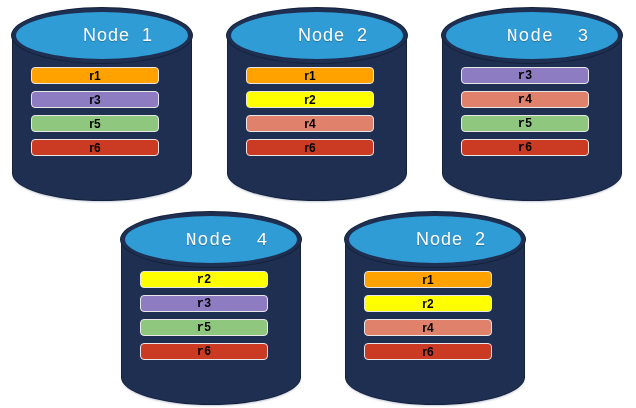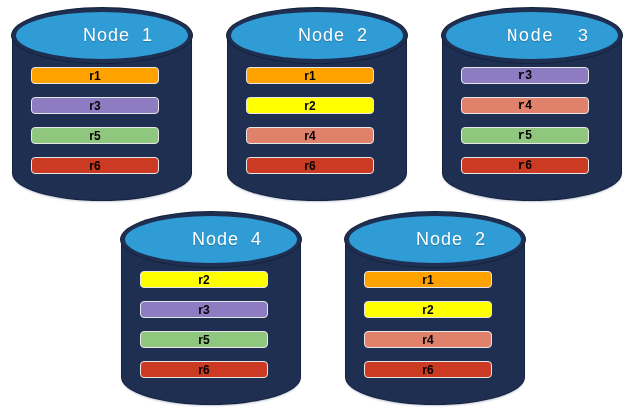--- a/index.html
+++ b/index.html
@@ -55,21 +55,21 @@
     text-shadow: 0 1px 1px rgba(0,0,0,0.25);
     margin-left: 32px;
   }
   .bars {
     position: absolute;
     left: 19px;
     right: 33px;
     top: 59px;
     display: flex;
     flex-direction: column;
-    gap: 13px;
+    gap: 7px;
     z-index: 3;
   }
   .bar {
     height: 17px;
     box-sizing: border-box;
     border: 1px solid var(--bar-border, #E7E7E7);
     border-radius: 4px;
     display: flex;
     align-items: center;
     justify-content: center;
@@ -116,21 +116,21 @@
         <span class="node-label">Node  3</span>
       </div>
       <div class="bars">
         <div class="bar" style="background: rgb(142, 124, 195);">r3</div>
         <div class="bar" style="background: rgb(224, 129, 108);">r4</div>
         <div class="bar" style="background: rgb(144, 199, 126);">r5</div>
         <div class="bar" style="background: rgb(203, 58, 34);">r6</div>
       </div>
     </div>
 
-    <div class="node" style="left: 121px; top: 212px;">
+    <div class="node" style="left: 121px; top: 212px; font-family: Liberation Mono, monospace;">
       <div class="cyl-body"></div>
       <div class="cyl-top">
         <span class="node-label">Node  4</span>
       </div>
       <div class="bars">
         <div class="bar" style="background: rgb(255, 255, 0);">r2</div>
         <div class="bar" style="background: rgb(142, 124, 195);">r3</div>
         <div class="bar" style="background: rgb(144, 199, 126);">r5</div>
         <div class="bar" style="background: rgb(203, 58, 34);">r6</div>
       </div>

